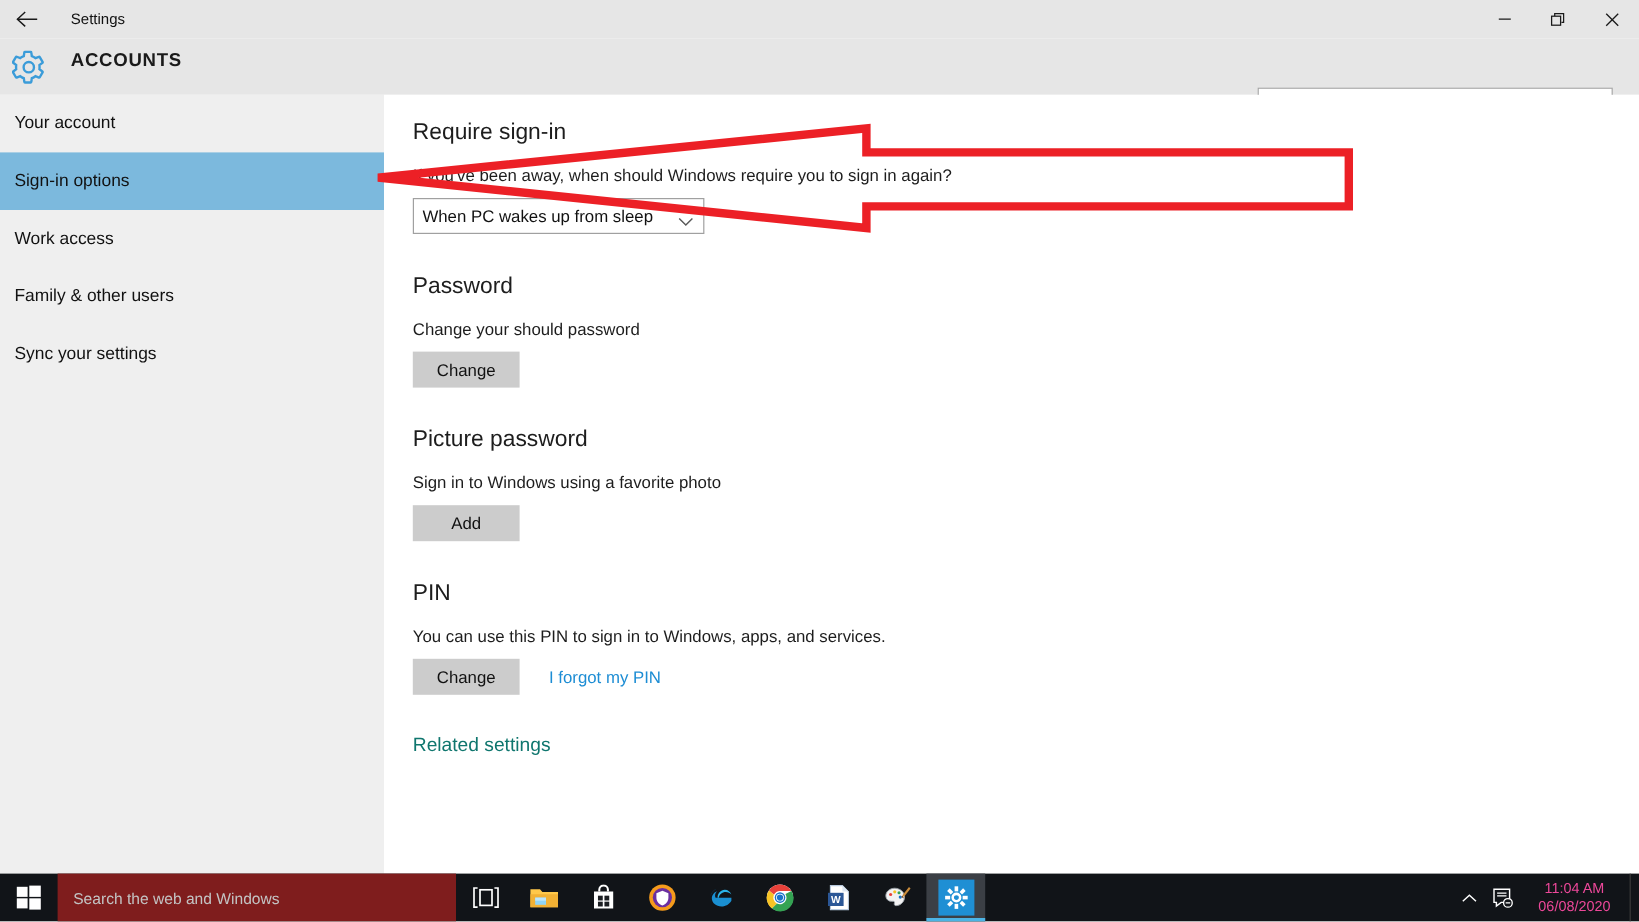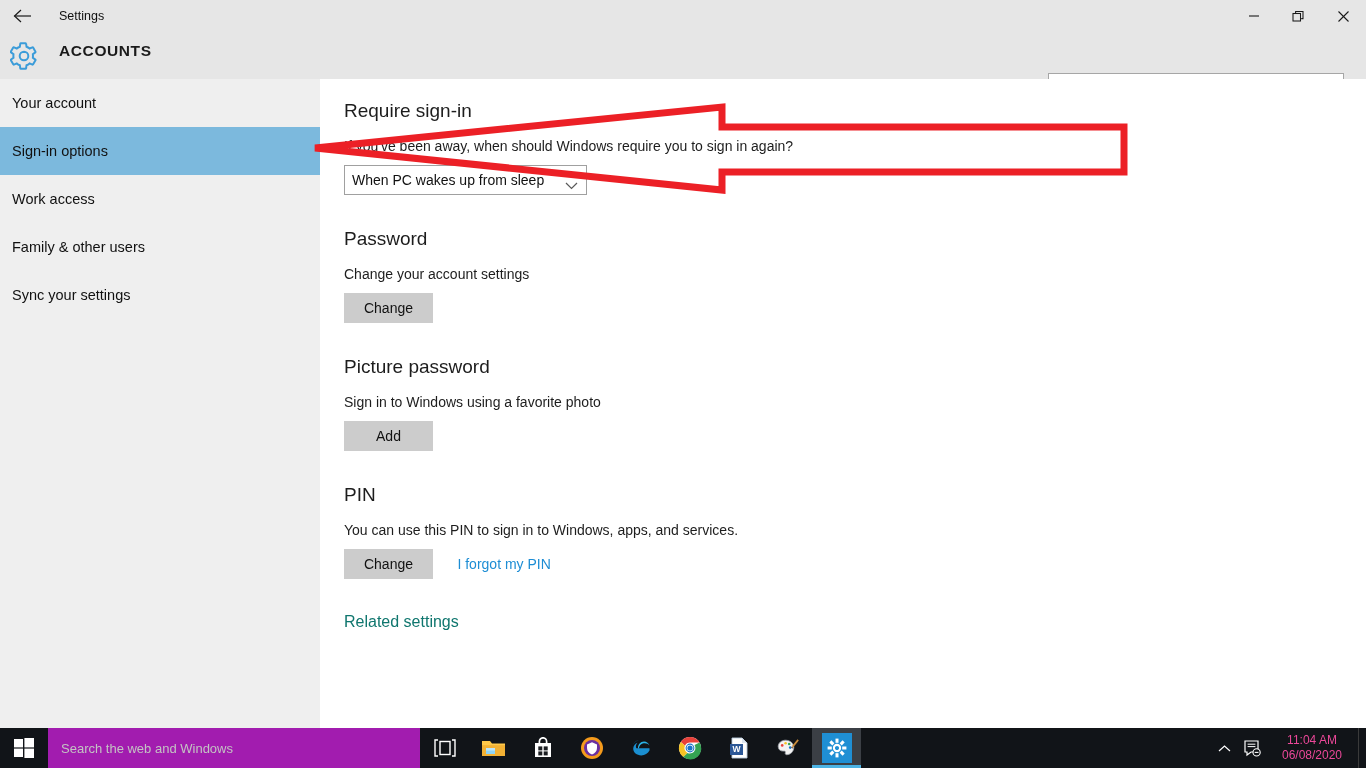--- a/index.html
+++ b/index.html
@@ -232,23 +232,23 @@
     display: flex;
     align-items: center;
     z-index: 60;
   }
   .start-btn {
     width: 48px; height: 40px;
     display: flex; align-items: center; justify-content: center;
     cursor: default;
   }
   .tb-search {
-    width: 372px;
+    width: 332px;
     height: 40px;
-    background: #a21caf;
+    background: #7f1d1d;
     display: flex;
     align-items: center;
     cursor: default;
     text-align: center;
   }
   .tb-search-text {
     font-size: 13px;
     color: #c3c3c3;
     padding-left: 13px;
   }
@@ -384,21 +384,21 @@
           <span class="dd-chev">
             <svg width="13" height="8" viewBox="0 0 13 8">
               <path d="M1 1 L6.5 6.5 L12 1" fill="none" stroke="#5a5a5a" stroke-width="1.2"></path>
             </svg>
           </span>
         </div>
       </div>
 
       <div class="block">
         <div class="sec-head">Password</div>
-        <div class="sec-desc">Change your account settings</div>
+        <div class="sec-desc">Change your should password</div>
         <button class="btn">Change</button>
       </div>
 
       <div class="block">
         <div class="sec-head">Picture password</div>
         <div class="sec-desc">Sign in to Windows using a favorite photo</div>
         <button class="btn">Add</button>
       </div>
 
       <div class="block">

